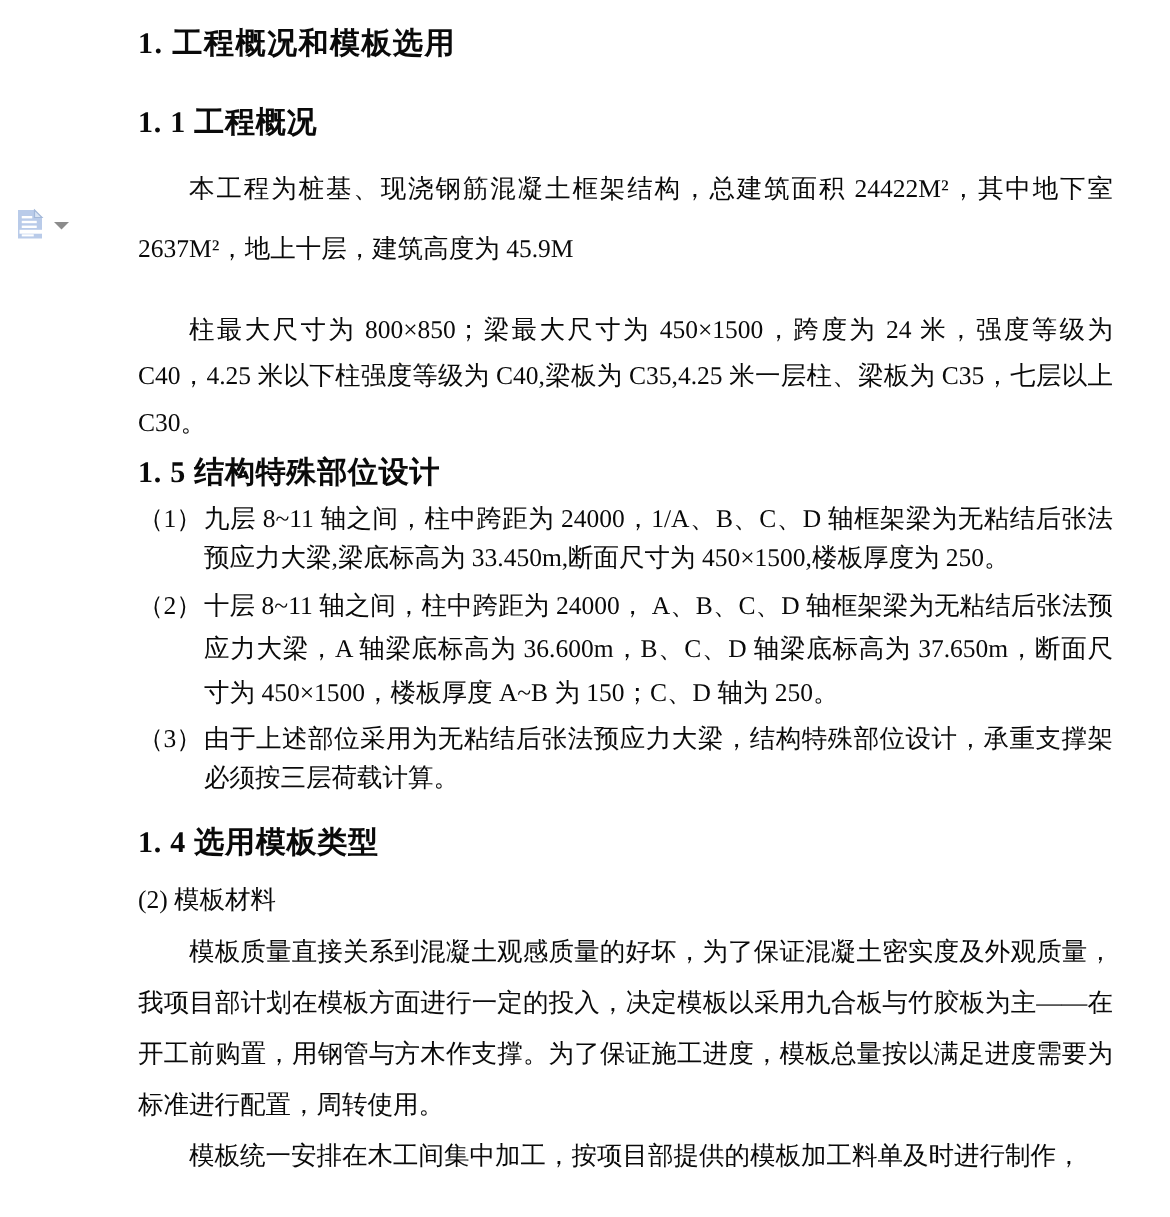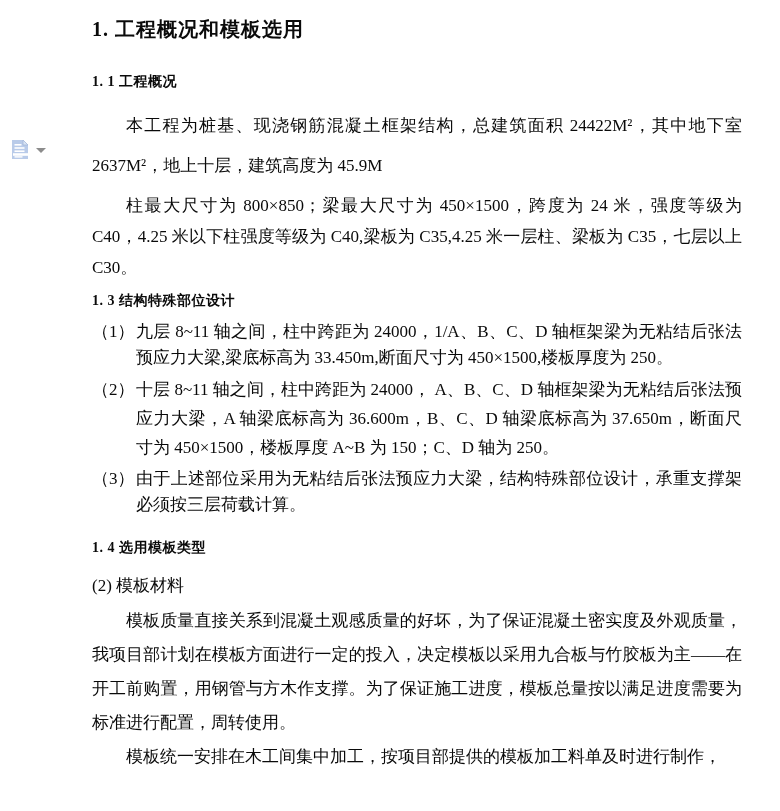--- a/index.html
+++ b/index.html
@@ -19,37 +19,37 @@
     background: #ffffff;
   }
   .doc-title {
     margin-top: 4px;
     font-size: 20px;
     line-height: 30px;
     font-weight: bold;
     letter-spacing: 1px;
   }
   .heading {
-    font-size: 14px;
+    font-size: 20px;
     line-height: 24px;
     font-weight: bold;
     letter-spacing: 0.5px;
   }
   .h11 { margin-top: 26px; }
   .h12 { margin-top: 16px; }
   .h13 { margin-top: 6px; }
   .h14 { margin-top: 18px; }
   .para {
     font-size: 17px;
     text-align: justify;
     text-indent: 2em;
     font-family: Liberation Serif, serif;
   }
   .p11 { margin-top: 12px; line-height: 40px; }
-  .p12 { margin-top: 4px;  line-height: 31px; }
+  .p12 { margin-top: 18px;  line-height: 31px; }
   .p14 { margin-top: 6px;  line-height: 34px; }
   .p15 { line-height: 34px; }
   .sub-label {
     margin-top: 14px;
     font-size: 17px;
     line-height: 24px;
   }
   .num-list { margin-top: 6px; }
   .num-item {
     display: flex;
@@ -91,21 +91,21 @@
 
 <div class="page">
 
   <div class="doc-title">1. 工程概况和模板选用</div>
 
   <div class="heading h11">1. 1 工程概况</div>
   <div class="para p11">本工程为桩基、现浇钢筋混凝土框架结构，总建筑面积 24422M²，其中地下室 2637M²，地上十层，建筑高度为 45.9M</div>
 
   <div class="para p12">柱最大尺寸为 800×850；梁最大尺寸为 450×1500，跨度为 24 米，强度等级为 C40，4.25 米以下柱强度等级为 C40,梁板为 C35,4.25 米一层柱、梁板为 C35，七层以上 C30。</div>
 
-  <div class="heading h13">1. 3 结构特殊部位设计</div>
+  <div class="heading h13">1. 5 结构特殊部位设计</div>
 
   <div class="num-list">
     <div class="num-item li1">
       <span class="marker">（1）</span>
       <span class="itext">九层 8~11 轴之间，柱中跨距为 24000，1/A、B、C、D 轴框架梁为无粘结后张法预应力大梁,梁底标高为 33.450m,断面尺寸为 450×1500,楼板厚度为 250。</span>
     </div>
     <div class="num-item li2">
       <span class="marker">（2）</span>
       <span class="itext">十层 8~11 轴之间，柱中跨距为 24000， A、B、C、D 轴框架梁为无粘结后张法预应力大梁，A 轴梁底标高为 36.600m，B、C、D 轴梁底标高为 37.650m，断面尺寸为 450×1500，楼板厚度 A~B 为 150；C、D 轴为 250。</span>
     </div>

